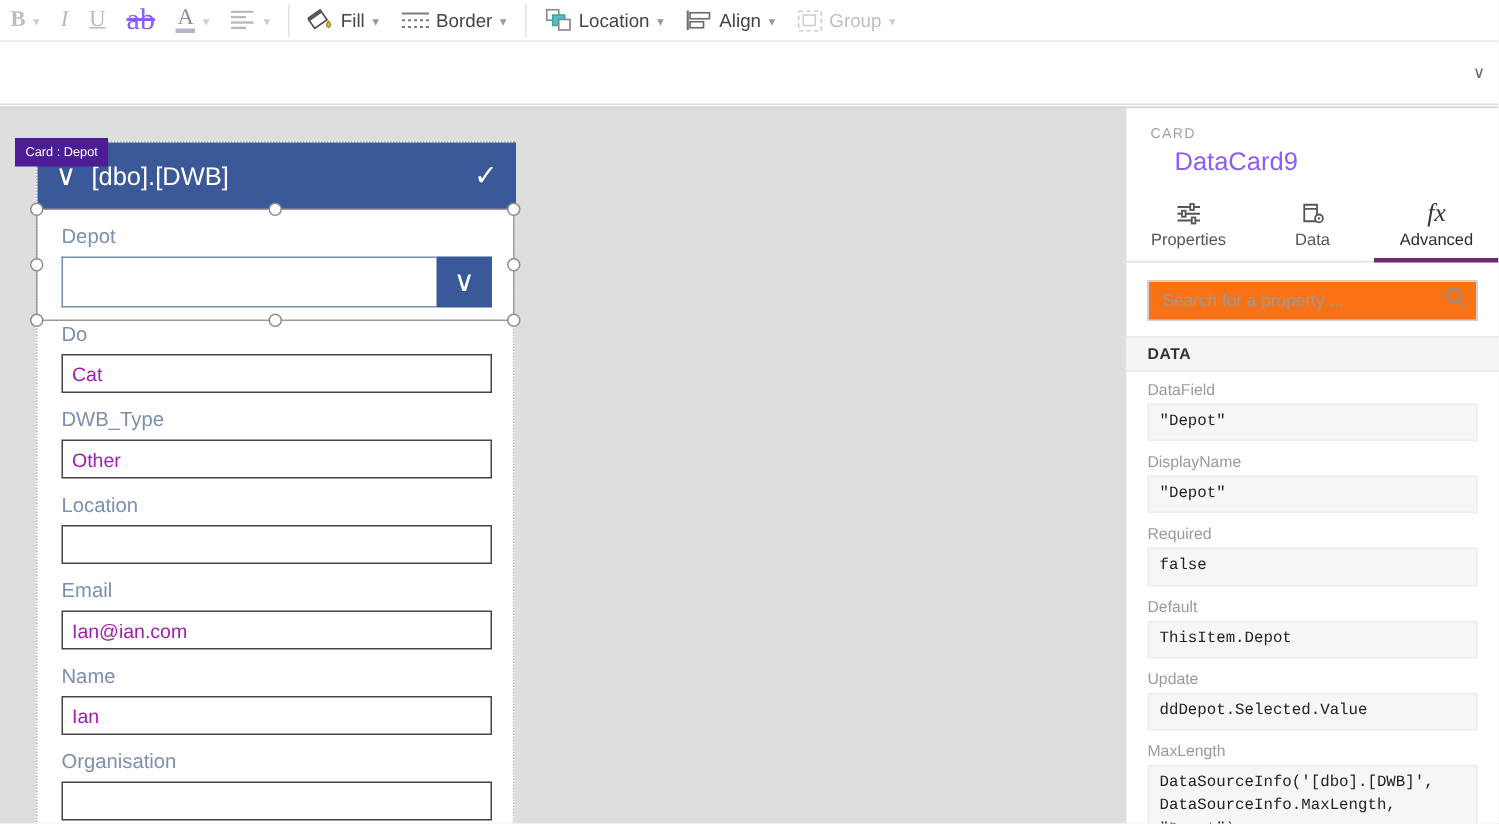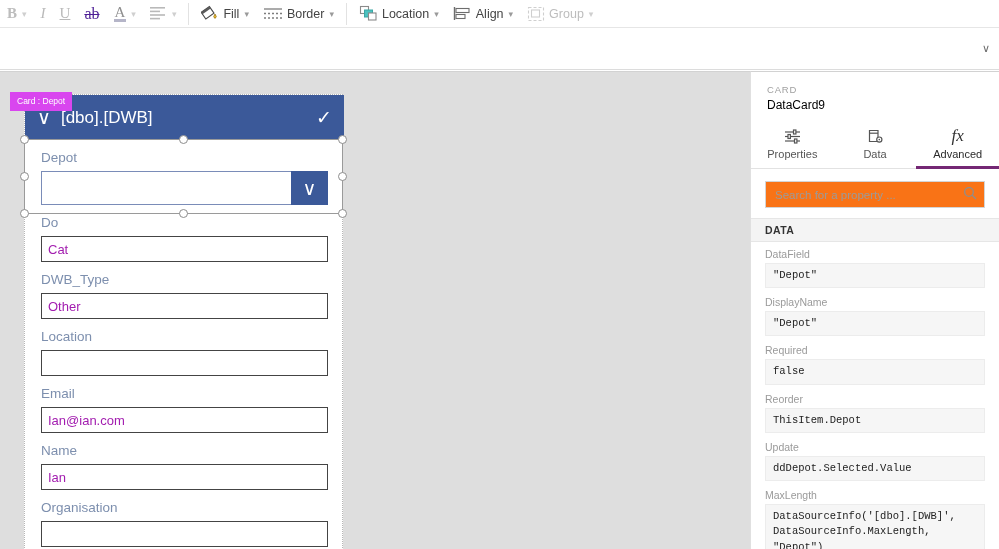--- a/index.html
+++ b/index.html
@@ -28,21 +28,21 @@
   .tb-sep {
     width: 1px; height: 22px; background: #e2e2e2; margin: 0 5px;
   }
   .caret { font-size: 9px; color: #9a9a9a; margin-left: 1px; }
   .tb-item.disabled .caret { color: #cfcfcf; }
   .glyph { display: inline-flex; align-items: center; justify-content: center; }
 
   .g-bold { font-family: "Liberation Serif", serif; font-size: 15px; color:#bdbdbd; font-weight:700; }
   .g-ital { font-family: "Liberation Serif", serif; font-size: 15px; color:#b9b9b9; font-style: italic; }
   .g-und  { font-family: "Liberation Serif", serif; font-size: 15px; color:#b9b9b9; text-decoration: underline; }
-  .g-strike { font-family: "Liberation Serif", serif; font-size: 16px; color:#4c1d95; text-decoration: line-through; }
+  .g-strike { font-family: "Liberation Serif", serif; font-size: 20px; color:#8b5cf6; text-decoration: line-through; }
   .g-fontcolor {
     font-family: "Liberation Serif", serif; font-size: 15px; color:#8f8f8f;
     border-bottom: 3px solid #b5b5c8; line-height: 14px; padding: 0 1px;
   }
 
   
   .formulabar {
     position: absolute; left: 0; top: 28px; width: 999px; height: 42px;
     background: #ffffff; border-bottom: 1px solid #dcdcdc;
     display: flex; align-items: center;
@@ -69,21 +69,21 @@
     position: absolute; left: 0; top: 0; width: 319px; height: 45px;
     background: #3b5999;
     display: flex; align-items: center; padding: 0 12px;
   }
   .hdr-back { color: #ffffff; font-size: 19px; line-height: 1; margin-right: 10px; }
   .hdr-title { color: #ffffff; font-size: 17px; flex: 1; }
   .hdr-check { color: #ffffff; font-size: 19px; line-height: 1; }
 
   .tooltip {
     position: absolute; left: 10px; top: 20px;
-    background: #d946ef; color: #ffffff;
+    background: #4c1d95; color: #ffffff;
     font-size: 8.5px; padding: 4px 7px 5px 7px;
     white-space: nowrap; z-index: 30;
   }
 
   .fields { position: absolute; left: 0; top: 45px; width: 319px; }
   .field { padding: 10px 16px 0 16px; }
   .field-label {
     font-size: 13.5px; color: #7d8fae; margin-bottom: 6px;
   }
   .field-input {
@@ -129,21 +129,21 @@
     position: absolute; left: 750px; top: 71px;
     width: 249px; height: 478px;
     background: #ffffff;
     border-left: 1px solid #e0e0e0;
     border-top: 1px solid #d2d2d2;
   }
   .panel-kicker {
     font-size: 9.5px; color: #a0a0a0; letter-spacing: .8px;
     padding: 12px 16px 0 16px; text-transform: uppercase;
   }
-  .panel-title { font-size: 12px; color: #000000; padding: 3px 16px 0 16px; }
+  .panel-title { font-size: 17px; color: #8b5cf6; padding: 3px 16px 0 16px; margin-left: 16px; }
 
   .tabs {
     display: flex; margin-top: 10px;
     border-bottom: 1px solid #e2e2e2;
   }
   .tab {
     flex: 1; display: flex; flex-direction: column; align-items: center;
     padding: 5px 0 6px 0; font-size: 11px; color: #555;
     border-bottom: 3px solid transparent; margin-bottom: -1px;
   }
@@ -427,21 +427,21 @@
         <div class="prop-label">DisplayName</div>
         <div class="prop-value">"Depot"</div>
       </div>
 
       <div class="prop">
         <div class="prop-label">Required</div>
         <div class="prop-value">false</div>
       </div>
 
       <div class="prop">
-        <div class="prop-label">Reorder</div>
+        <div class="prop-label">Default</div>
         <div class="prop-value">ThisItem.Depot</div>
       </div>
 
       <div class="prop">
         <div class="prop-label">Update</div>
         <div class="prop-value">ddDepot.Selected.Value</div>
       </div>
 
       <div class="prop">
         <div class="prop-label">MaxLength</div>

